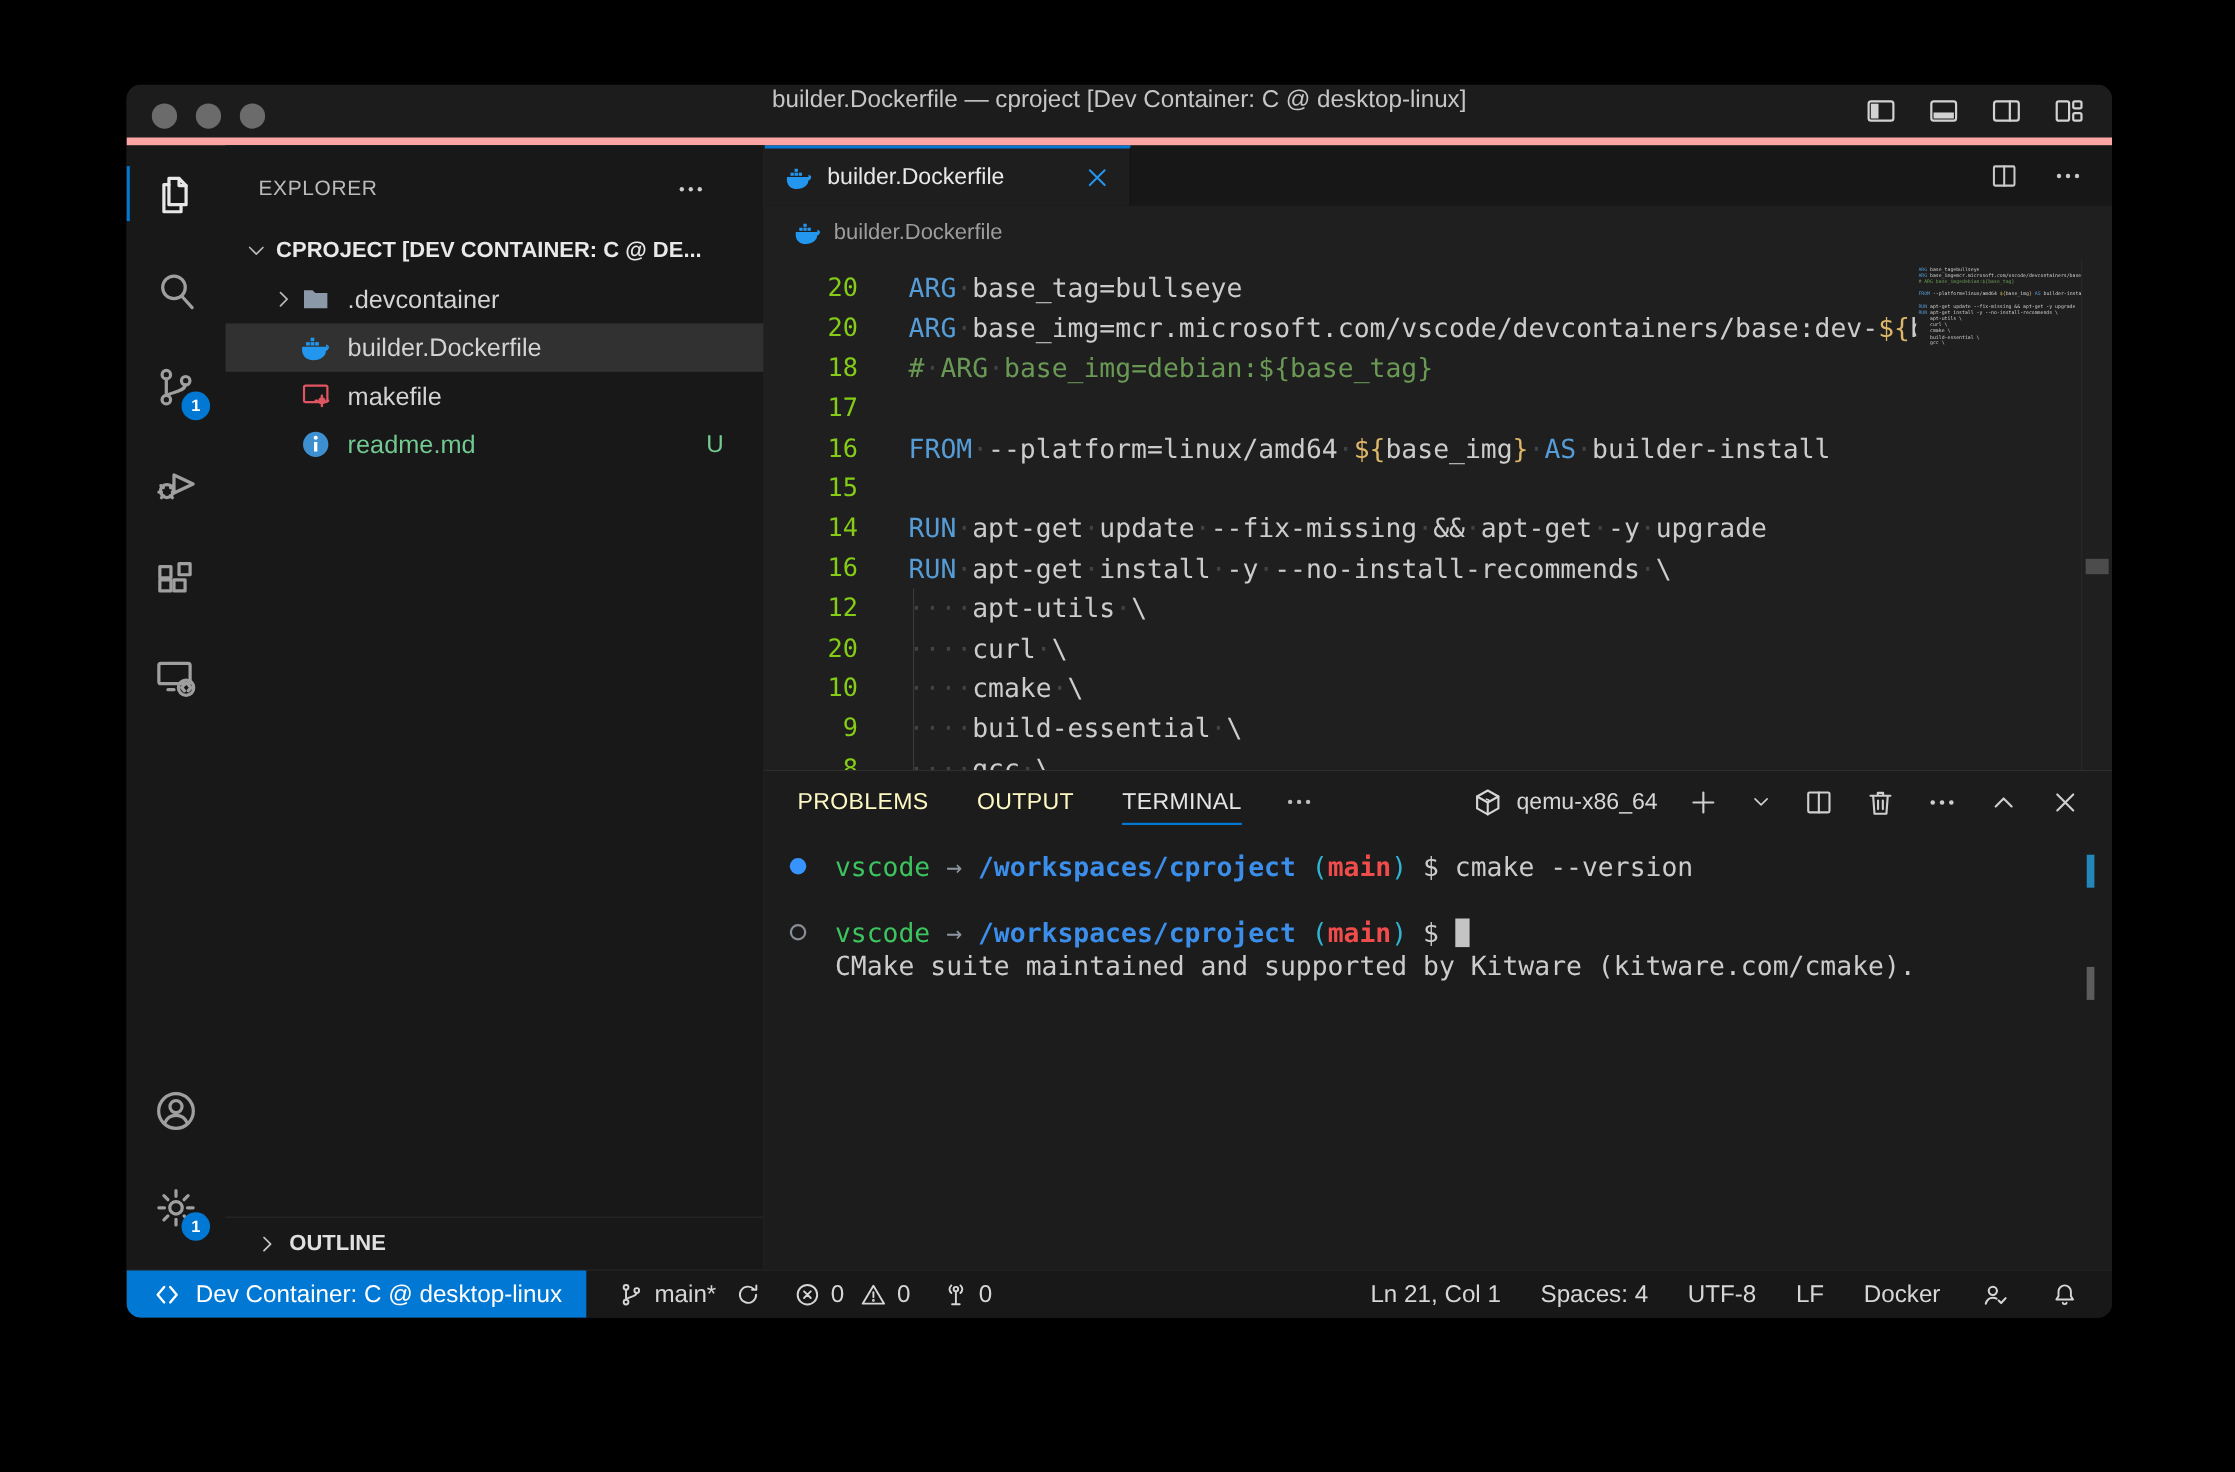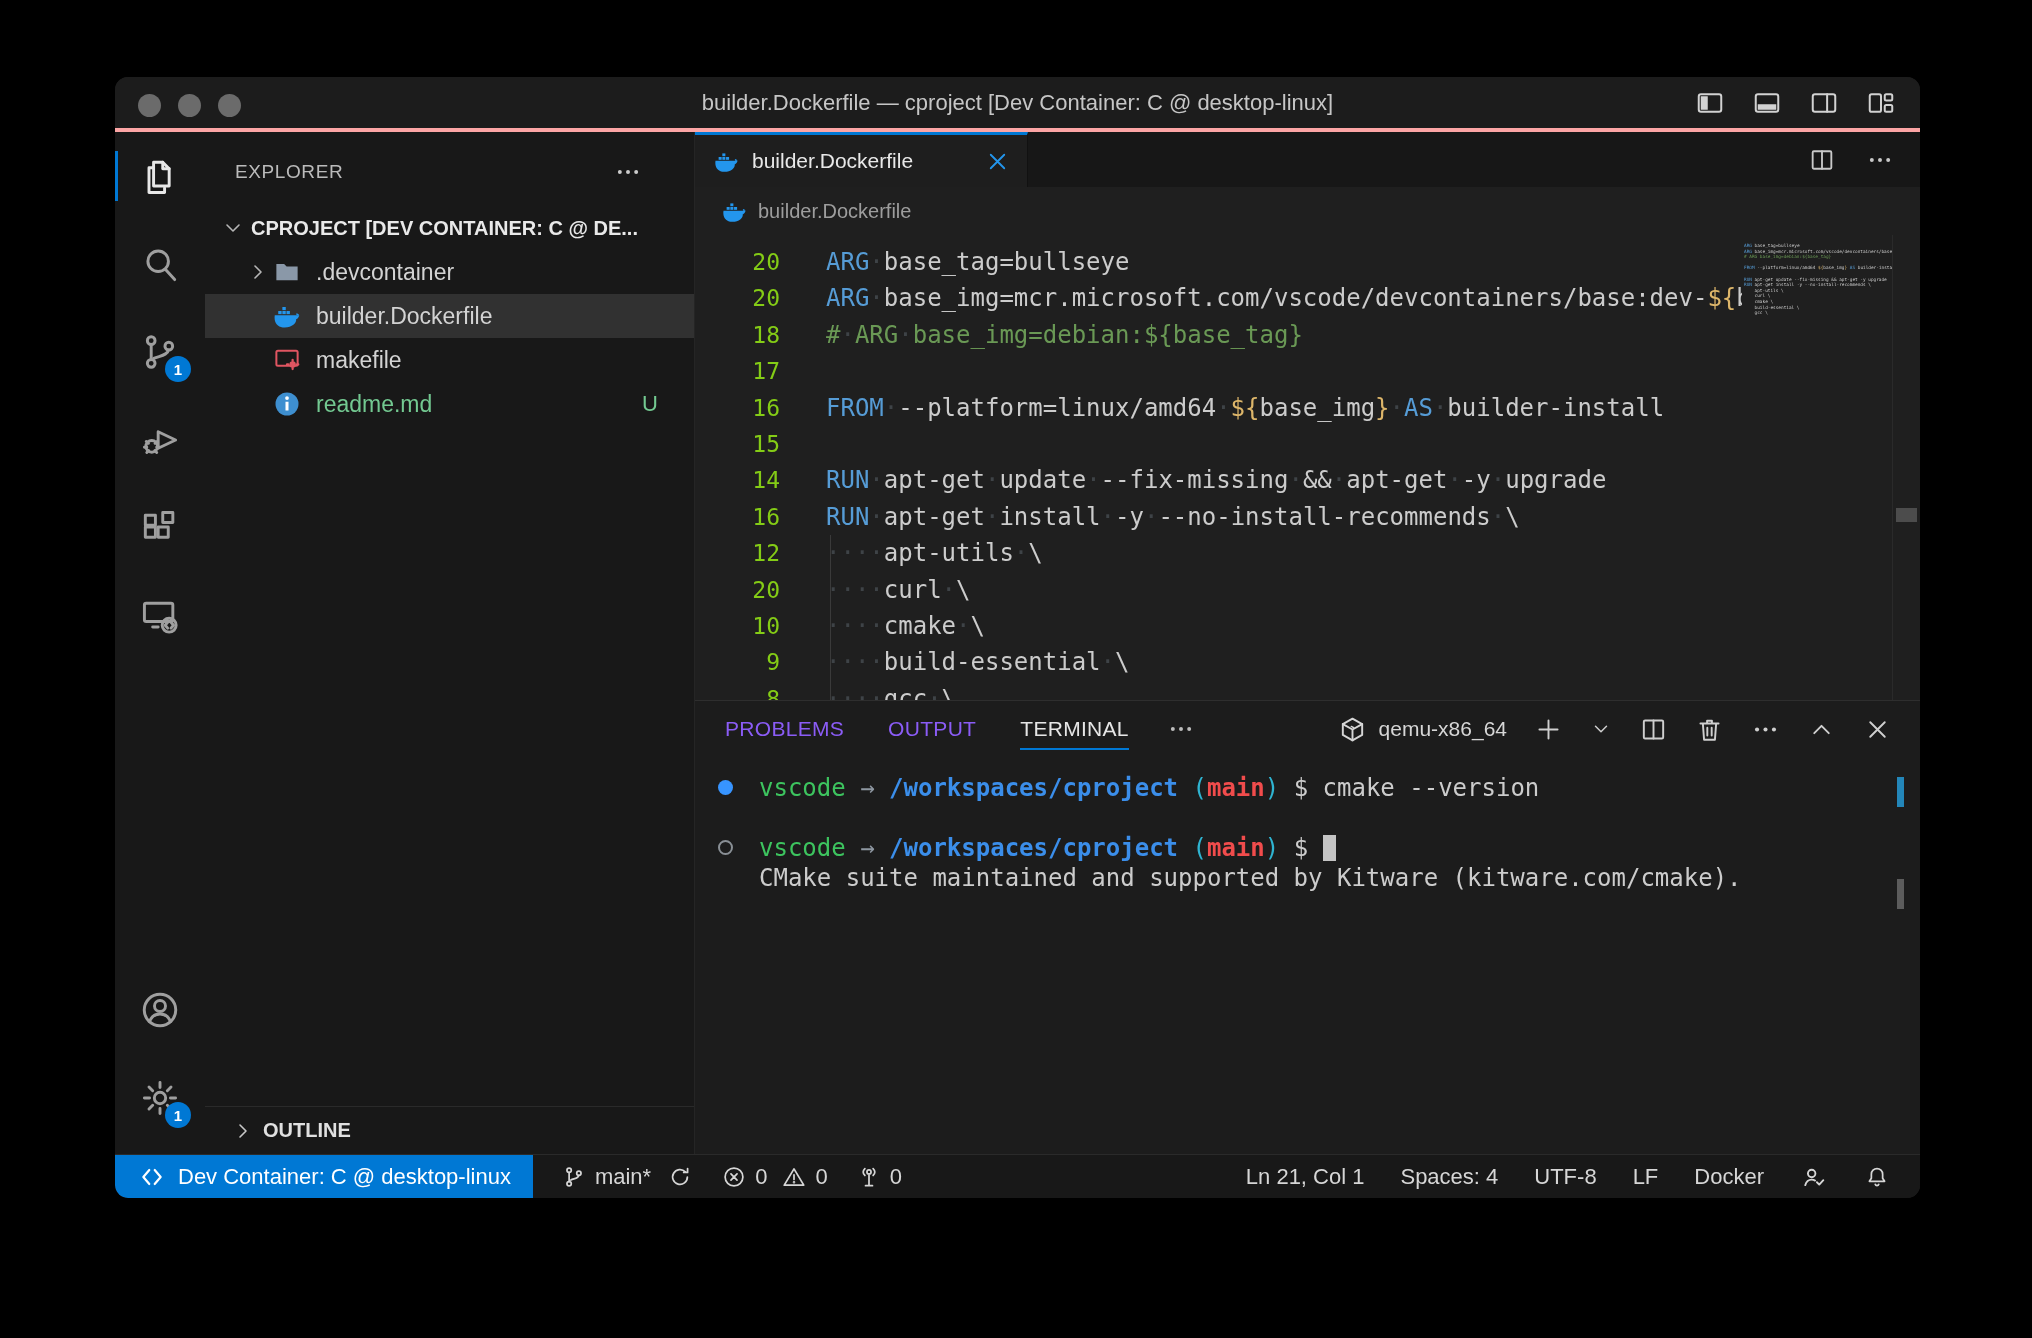--- a/index.html
+++ b/index.html
@@ -1,22 +1,22 @@
 <!DOCTYPE html>
 <html style="--accent: #0078d4; --editor-bg: #1f1f1f; --side-bg: #181818; --kw: #569cd6; --comment: #6a9955; --variable: #ddb66a; --code-fg: #cccccc; --untracked: #73c991; --docker: #2396ed; --makefile-red: #e05561; --info-blue: #3e8fd0; --folder-gray: #8a98a8; --t-green: #3dc45f; --t-blue: #3b8eea; --t-cyan: #2fb4d1; --t-red: #f14c4c;"><head>
 <meta charset="utf-8">
 <style>
   * { margin:0; padding:0; box-sizing:border-box; }
   html,body { width:2032px; height:1338px; background:#000; font-family:"Liberation Sans",sans-serif; }
   .window { position:absolute; left:115px; top:77px; width:1805px; height:1121px;
     background:var(--editor-bg); border-radius:13px; overflow:hidden; color:#cccccc; }
 
   
-  .titlebar { height:55px; background:#1c1c1c; border-bottom:4px solid #fca5a5;
-    display:flex; align-items:center; position:relative; }
+  .titlebar { height:55px; background:#1c1c1c; border-bottom:7px solid #fca5a5;
+    display:flex; align-items:flex-start; position:relative; }
   .lights { position:absolute; left:23px; top:17px; display:flex; gap:17px; }
   .light { width:23px; height:23px; border-radius:50%; background:#6b6b6b; }
   .wtitle { flex:1; text-align:center; font-size:22px; color:#c6c6c6; }
   .tb-icons { position:absolute; right:24px; top:0; height:100%; display:flex; align-items:center; gap:27px; color:#d2d2d2; }
   .tb-icons .icon { width:30px; height:30px; }
 
   .main { display:flex; height:1022px; }
 
   
   .activitybar { width:90px; background:var(--side-bg); display:flex; flex-direction:column; align-items:center; flex:none; }
@@ -71,21 +71,21 @@
   .minimap { position:absolute; top:8px; right:28px; width:148px; overflow:hidden;
     font-family:"DejaVu Sans Mono",monospace; font-size:4.4px; }
   .mline { height:5.6px; line-height:5.6px; white-space:pre; }
   .vscroll { position:absolute; right:0; top:0; bottom:0; width:28px; border-left:1px solid #2a2a2a; }
   .vthumb { position:absolute; left:3px; right:3px; top:273px; height:14px; background:#4c4c4c; }
 
   
   .panel { flex:1; border-top:1px solid #2e2e2e; background:#1c1c1c; position:relative; display:flex; flex-direction:column; min-height:0; }
   .pheader { height:56px; display:flex; align-items:center; padding:0 28px 0 30px; flex:none; }
   .ptabs { display:flex; gap:44px; height:100%; }
-  .ptab { display:flex; align-items:center; font-size:21px; letter-spacing:.3px; color:#8b5cf6; position:relative; }
+  .ptab { display:flex; align-items:center; font-size:21px; letter-spacing:.3px; color:#fef9c3; position:relative; }
   .ptab.active { color:#e6e6e6; }
   .ptab.active::after { content:""; position:absolute; left:0; right:0; bottom:7px; height:2.5px; background:var(--accent); }
   .ptab-kebab { margin-left:38px; align-self:center; color:#bdbdbd; width:28px; height:28px; }
   .pright { margin-left:auto; display:flex; align-items:center; gap:27px; color:#cfcfcf; }
   .profile { display:flex; align-items:center; gap:12px; font-size:21px; color:#d6d6d6; }
   .profile .icon, .pright .icon { width:29px; height:29px; }
   .terminal { position:relative; flex:1; font-family:"DejaVu Sans Mono",monospace; font-size:24px; line-height:30px; padding-top:16px; }
   .tline { padding-left:64px; white-space:pre; position:relative; min-height:30px; }
   .tdec { position:absolute; left:23px; top:7px; width:15px; height:15px; border-radius:50%; }
   .tdec.filled { background:#3794ff; }

